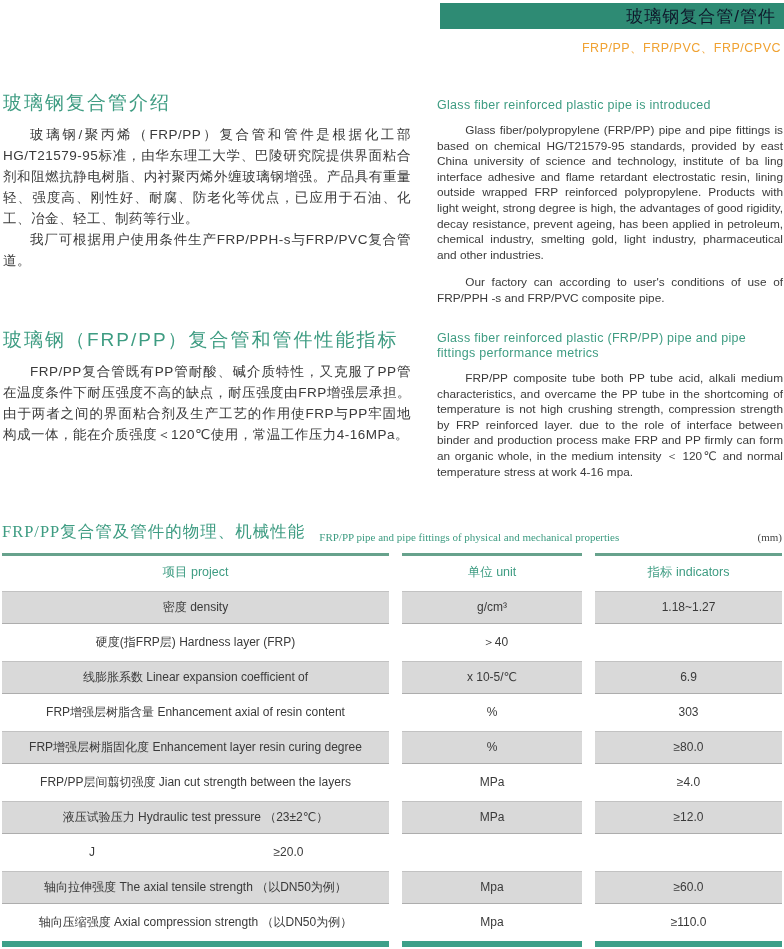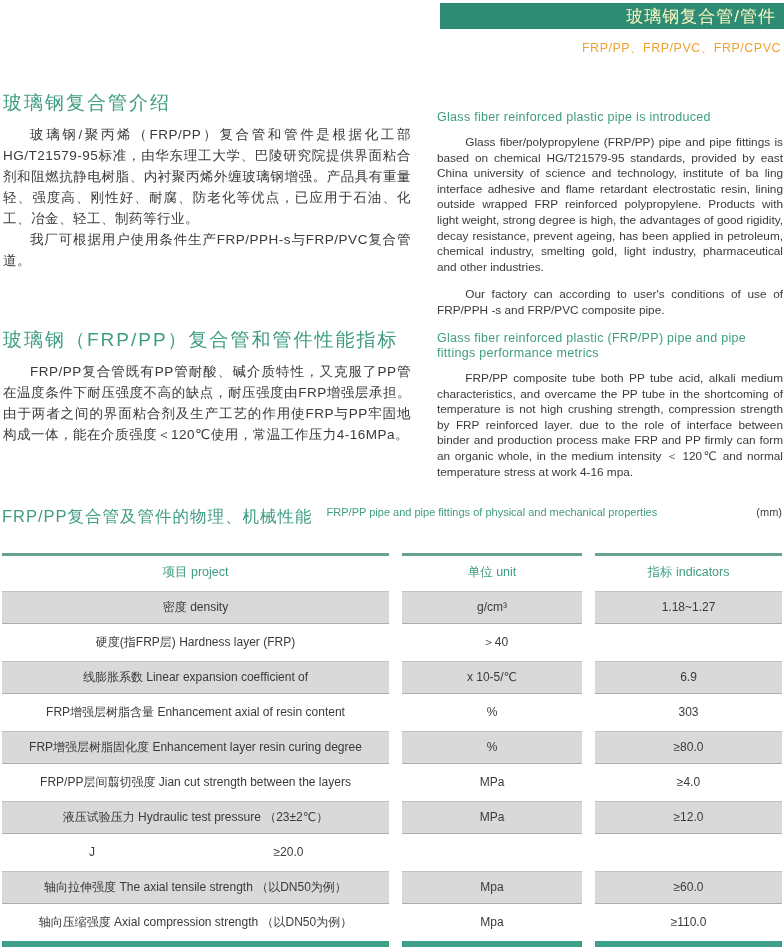--- a/index.html
+++ b/index.html
@@ -2,39 +2,39 @@
 <html><head>
 <meta charset="utf-8">
 <style>
   html,body{margin:0;padding:0;background:#ffffff;}
   #page{position:relative;width:784px;height:949px;background:#fff;overflow:hidden;
         font-family:"Liberation Sans","DejaVu Sans",sans-serif;color:#3a3a3a;}
 
   
   .header-bar{position:absolute;top:3px;left:440px;right:0;height:26px;background:#2e8b74;
               display:flex;align-items:center;justify-content:flex-end;padding-right:8px;box-sizing:border-box;}
-  .header-bar .title{color:#fef9c3;font-size:17px;letter-spacing:1px;}
+  .header-bar .title{color:#0f172a;font-size:17px;letter-spacing:1px;}
   .product-codes{position:absolute;top:40px;right:3px;color:#f0a232;font-size:12.5px;letter-spacing:.5px;}
 
   
   .zh-heading{color:#3e9c82;font-size:19px;letter-spacing:2px;margin:0 0 8px 0;font-weight:400;}
   .zh-body{font-size:13.5px;line-height:21px;text-align:justify;letter-spacing:.5px;margin:0;}
   .zh-body p{margin:0;text-indent:2em;}
   .en-heading{color:#3e9c82;font-size:12.5px;line-height:15px;margin:0 0 10px 0;font-weight:400;letter-spacing:.3px;}
   .en-body{font-size:11.8px;line-height:15.6px;text-align:justify;margin:0;}
   .en-body p{margin:0 0 12px 0;text-indent:2.4em;}
 
   .blk{position:absolute;}
   #zh-sec1{top:90px;left:3px;width:408px;}
-  #en-sec1{top:110px;left:437px;width:346px;}
+  #en-sec1{top:98px;left:437px;width:346px;}
   #zh-sec2{top:327px;left:3px;width:408px;}
   #en-sec2{top:331px;left:437px;width:346px;}
 
   
-  #table-title{position:absolute;top:506px;left:2px;right:2px;display:flex;align-items:flex-start;}
+  #table-title{position:absolute;top:521px;left:2px;right:2px;display:flex;align-items:flex-end;font-family:Liberation Serif, serif;}
   .tbl-title-zh{color:#3e9c82;font-size:16.5px;letter-spacing:1px;}
   .tbl-title-en{color:#3e9c82;font-size:11px;margin-left:14px;}
   .tbl-unit{margin-left:auto;font-size:11px;color:#444;}
 
   
   #prop-table{position:absolute;top:553px;left:2px;width:780px;}
   .t-row{display:flex;margin-bottom:2px;}
   .t-cell{text-align:center;line-height:33px;height:33px;font-size:12px;background:#fff;overflow:hidden;white-space:nowrap;}
   .c1{width:387px;margin-right:13px;}
   .c2{width:180px;margin-right:13px;}

